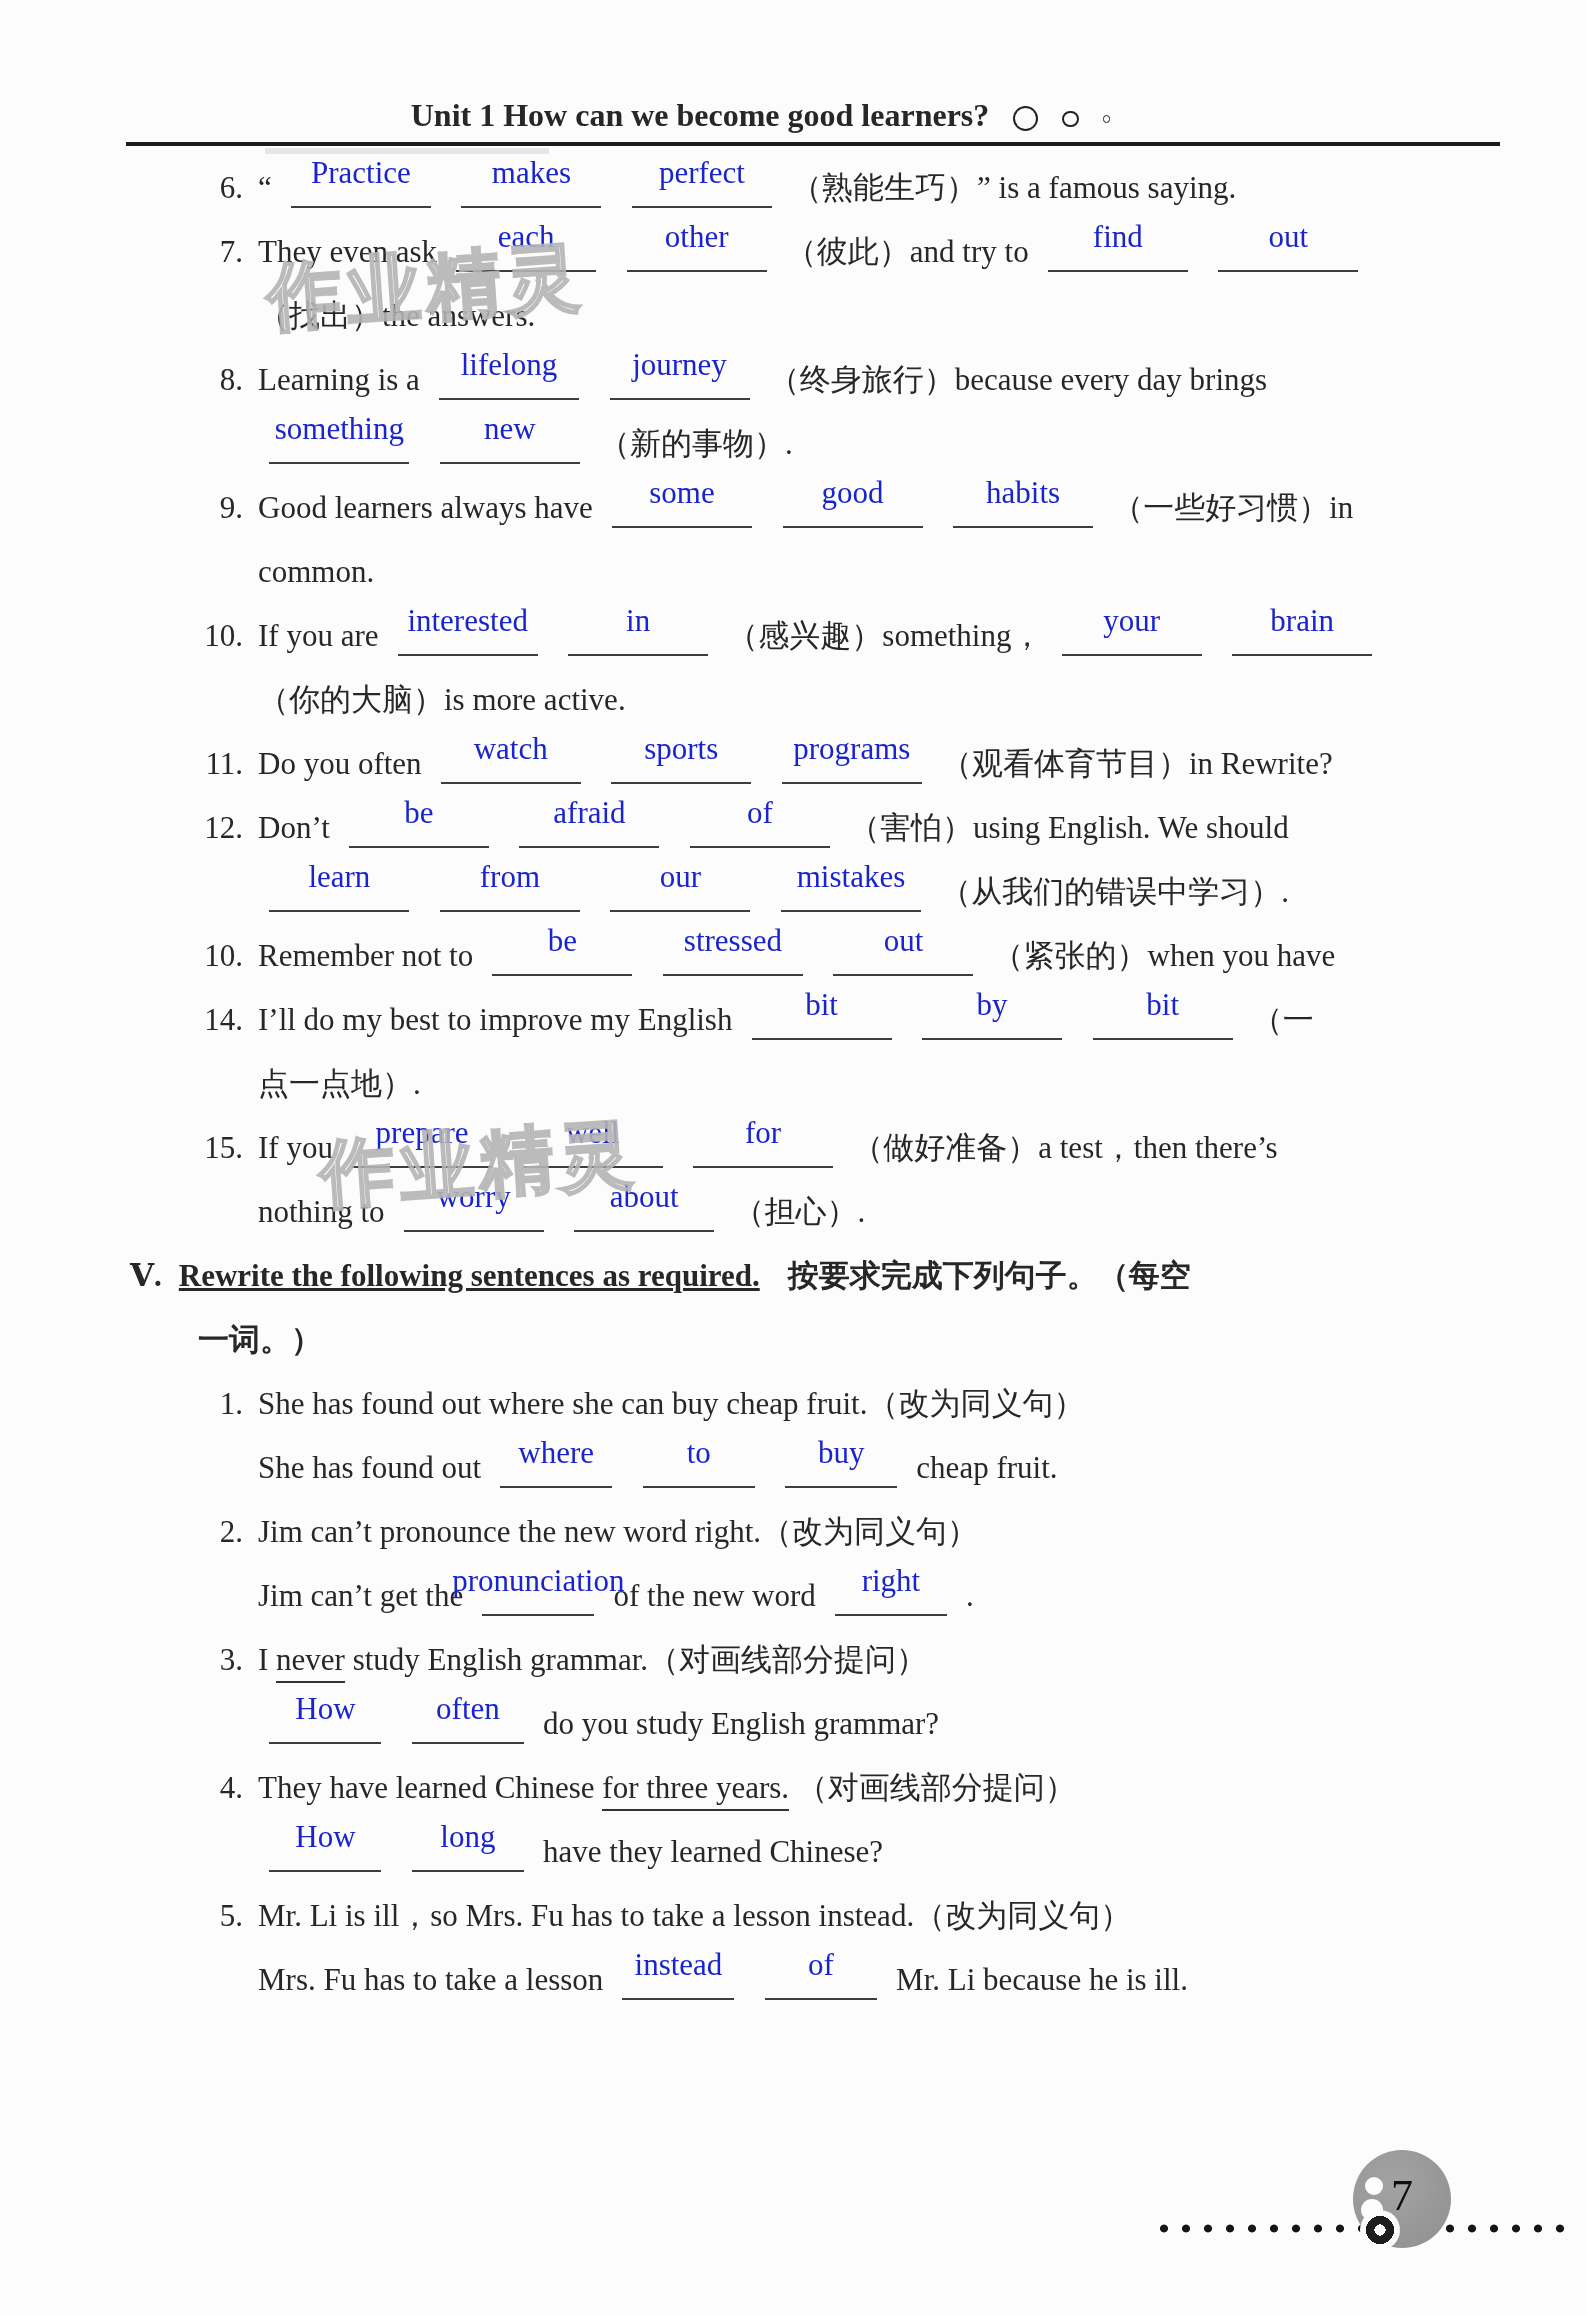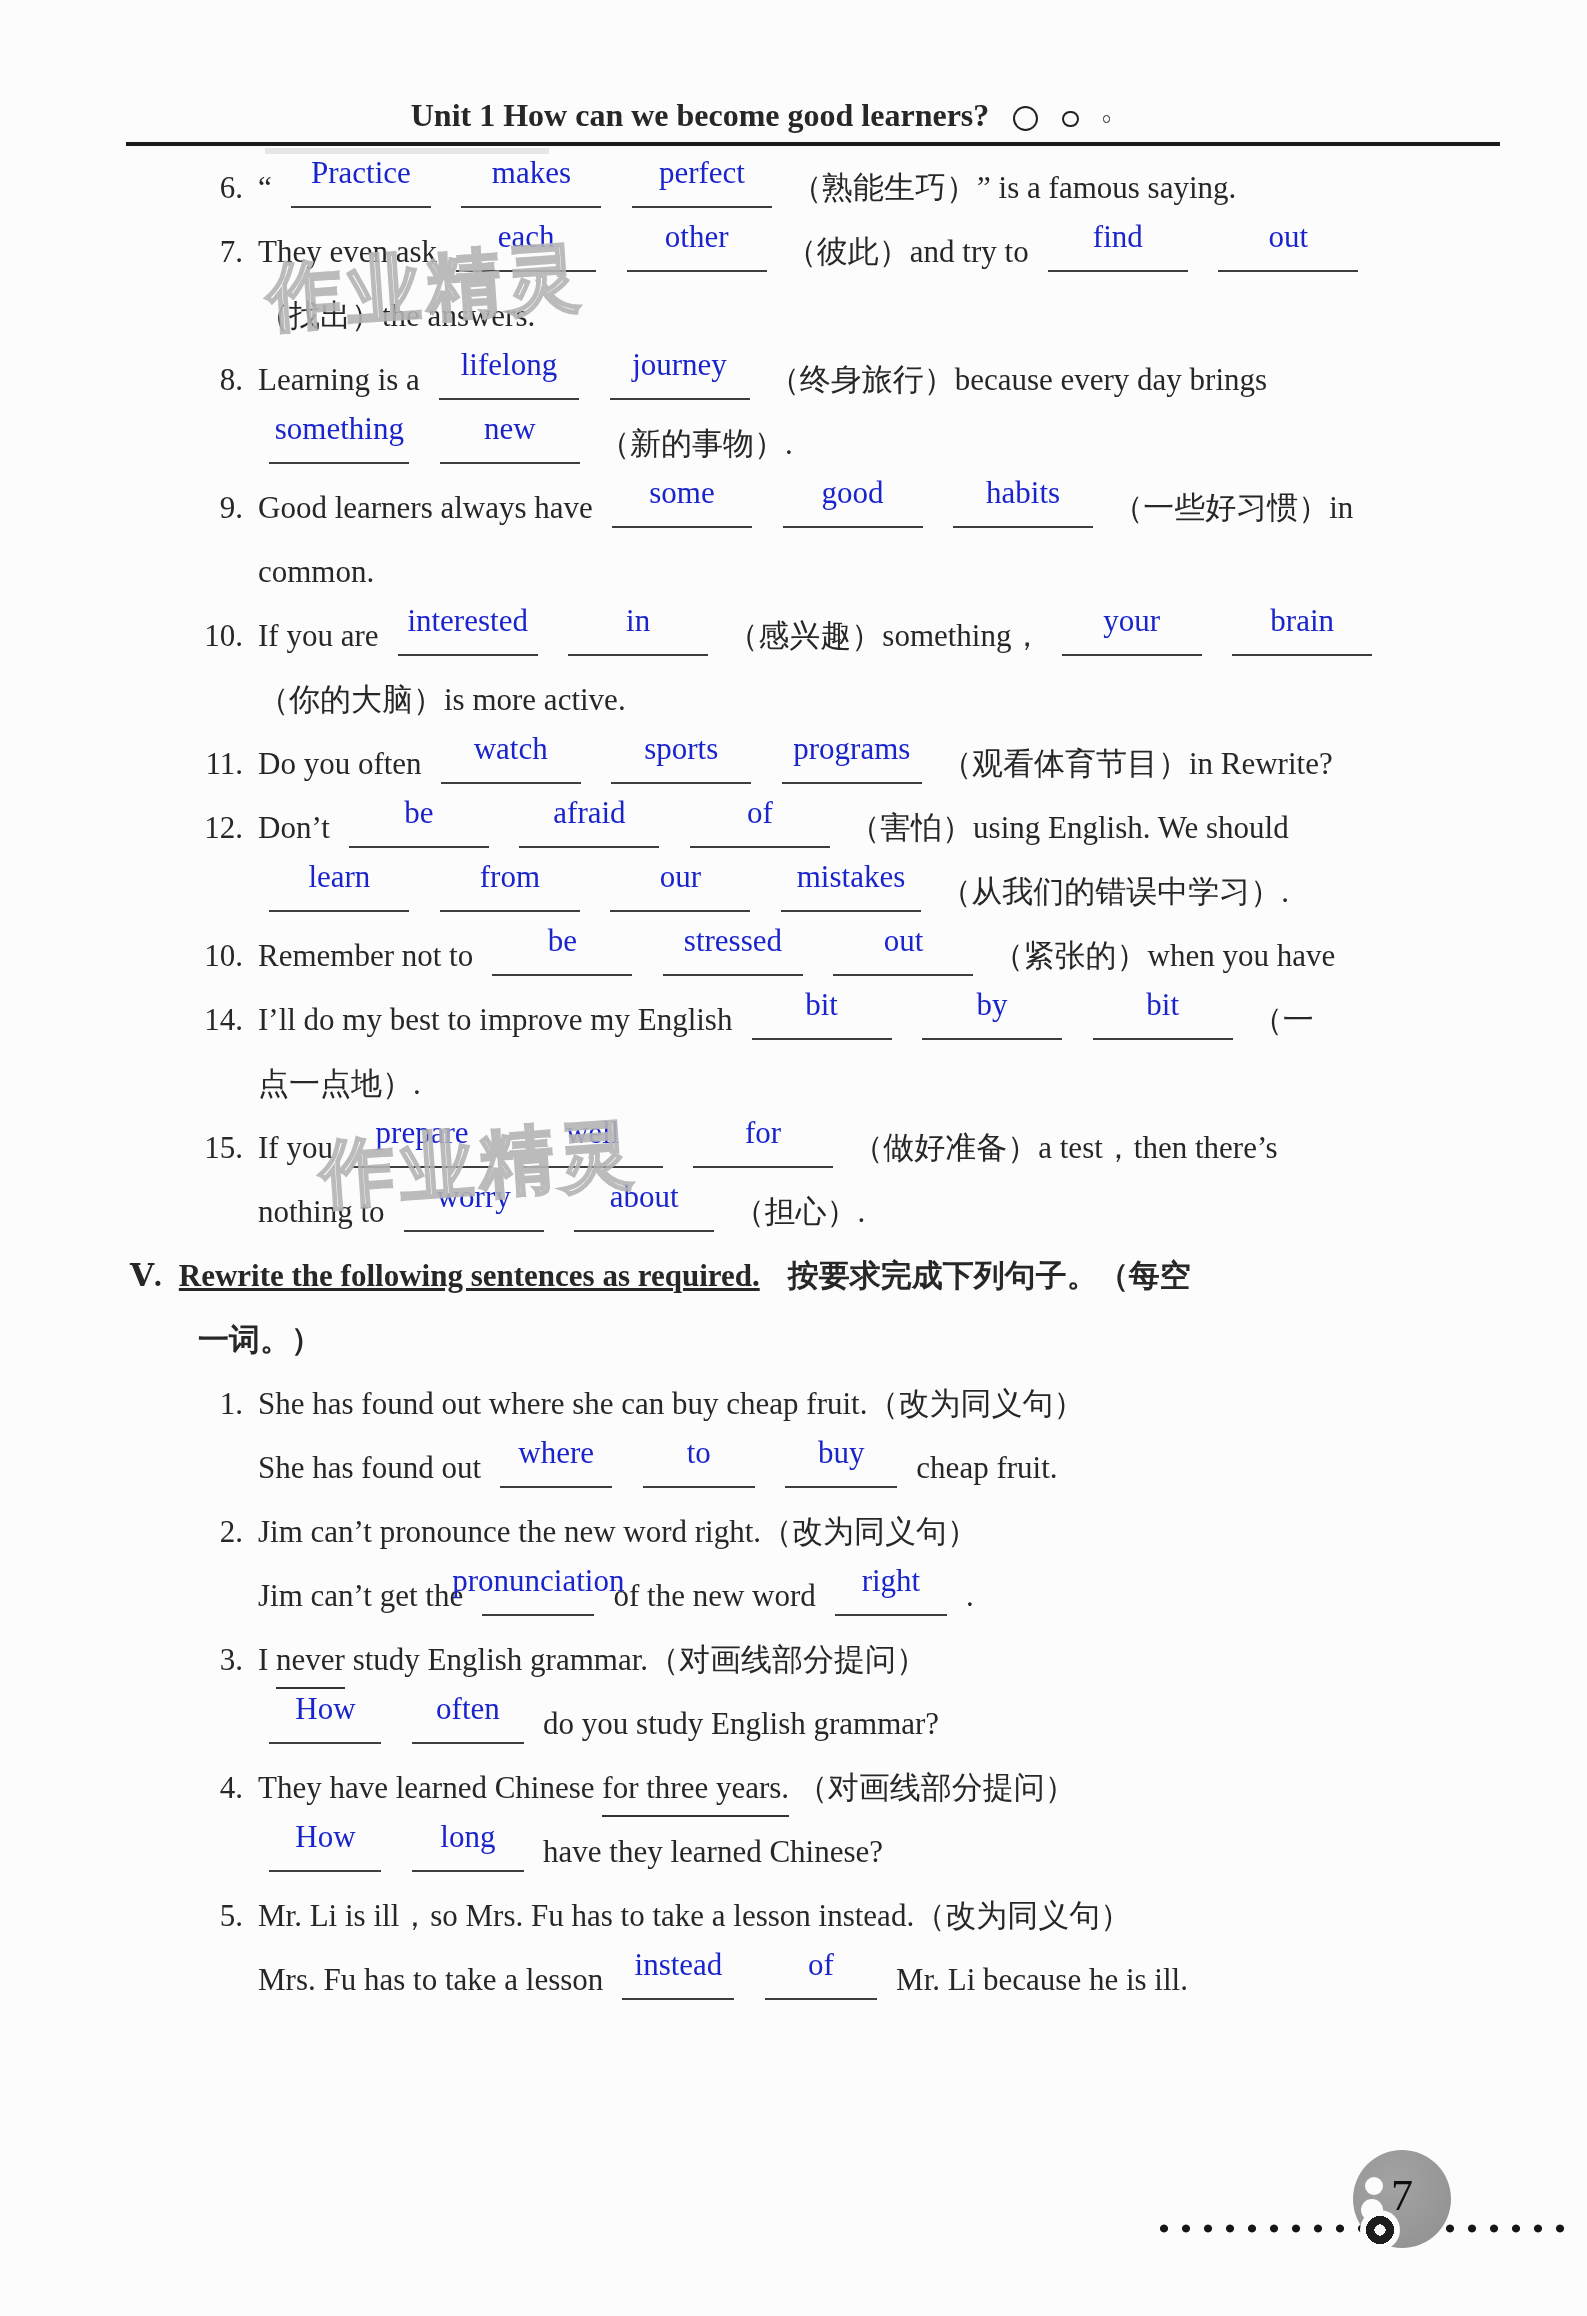--- a/index.html
+++ b/index.html
@@ -51,21 +51,21 @@
     display:inline-block;position:relative;height:38px;
     border-bottom:2.8px solid var(--blankline);
     vertical-align:-10.4px;margin:0 11.4px;
   }
   .fill-list .blank{width:140px;}
   .v-list .blank{width:112px;}
   .blank .ans{
     position:absolute;left:50%;bottom:18px;transform:translateX(-50%);
     white-space:nowrap;color:var(--blue);font-size:31px;line-height:1;
   }
-  .uline{border-bottom:2.8px solid #333;padding-bottom:10px;}
+  .uline{border-bottom:2.8px solid #333;padding-bottom:4px;}
   
   .v-heading{margin-left:-45px;font-weight:bold;}
   .v-heading .roman{margin-right:17px;}
   .v-heading .h-en{margin-right:28px;text-decoration:underline;}
   .v-heading .zh2line{padding-left:68px;}
   
   .dot-row{
     position:absolute;left:1153px;top:2222px;width:424px;height:13.2px;z-index:1;
     background-image:radial-gradient(circle,#161616 3.6px,rgba(0,0,0,0) 4.4px);
     background-size:22px 13.2px;background-repeat:repeat-x;background-position:0 center;

